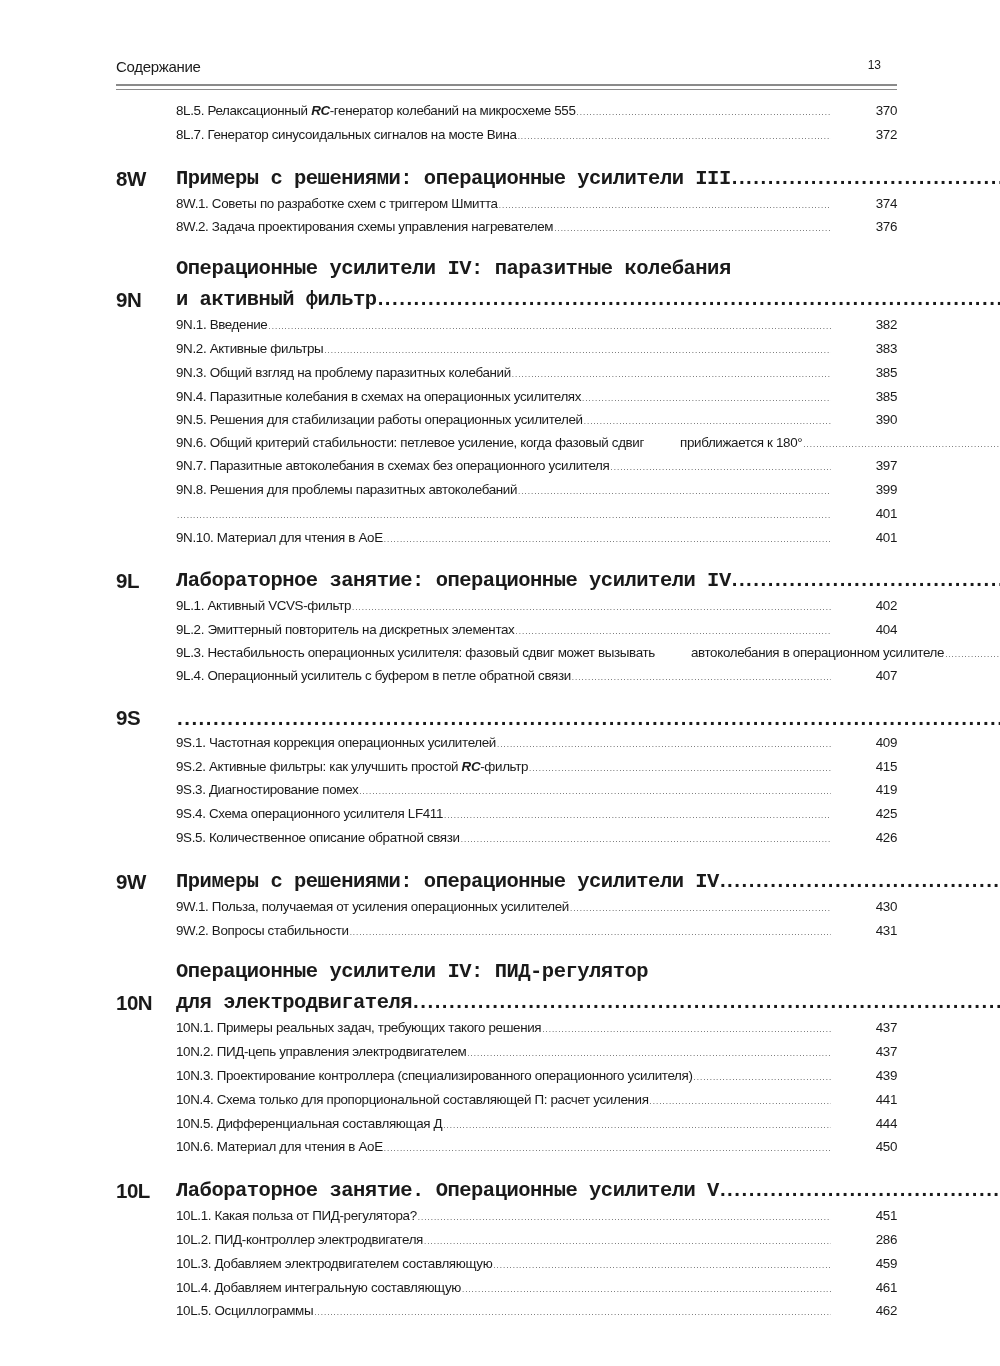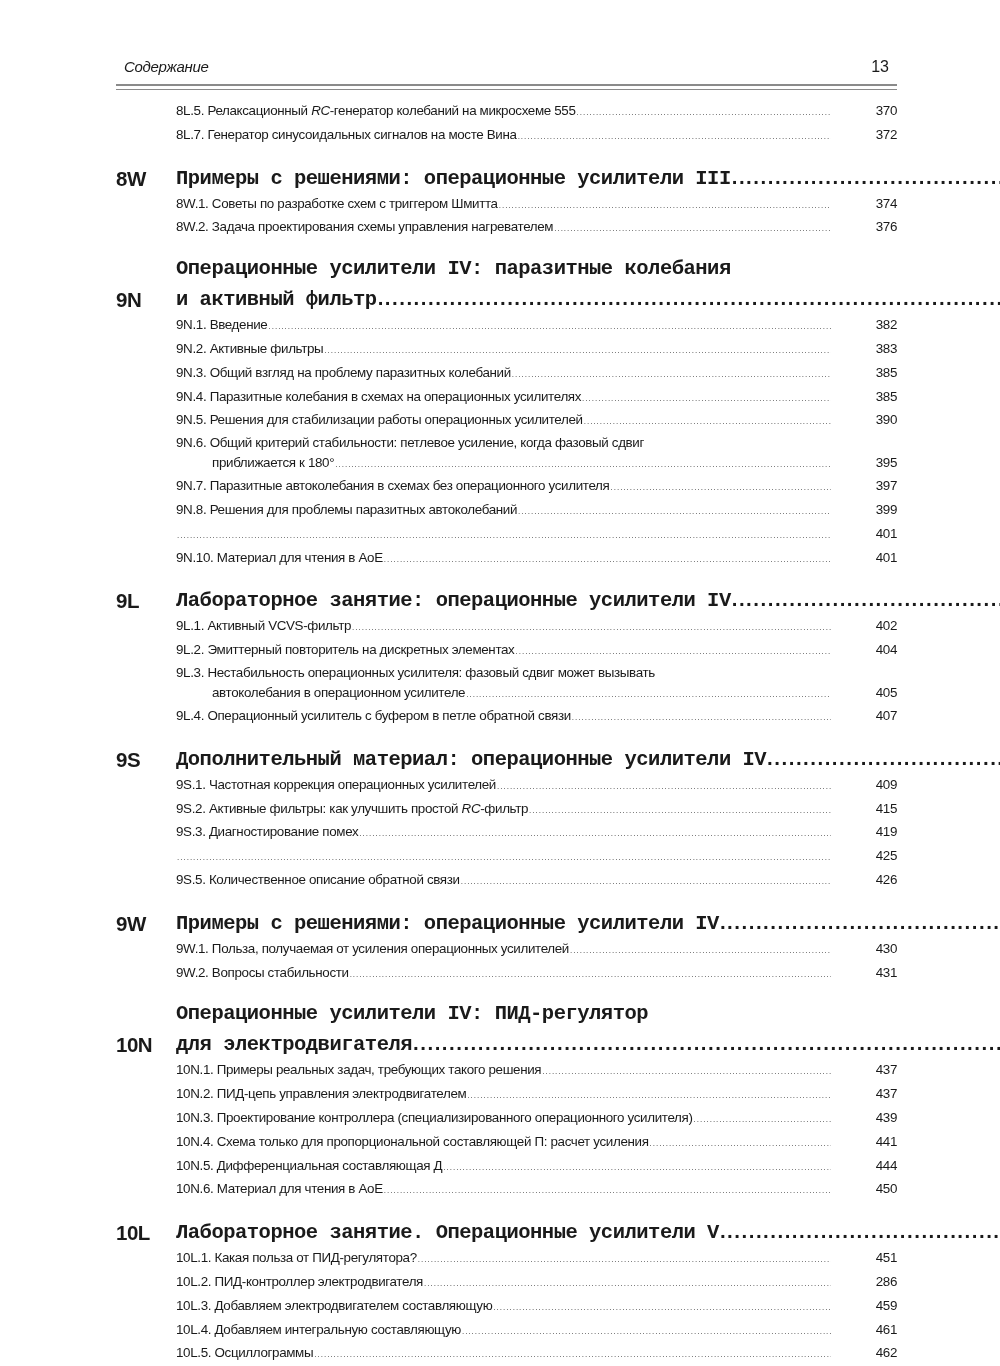--- a/index.html
+++ b/index.html
@@ -1,44 +1,44 @@
 <!DOCTYPE html>
 <html><head>
 <meta charset="utf-8">
 <style>
   html, body { margin:0; padding:0; background:#ffffff; }
   body { width:1000px; height:1366px; position:relative; overflow:hidden;
          font-family:"Liberation Sans", sans-serif; color:#1a1a1a; }
   .page { position:absolute; left:116px; top:0; width:781px; }
   .running-head { position:absolute; top:58px; left:0; width:781px; height:24px; }
-  .running-title { position:absolute; left:8px; top:0; font-style:italic; font-size:15px;
+  .running-title { position:absolute; left:0; top:0; font-size:15px;
                    font-family:"Liberation Sans Narrow","Liberation Sans", sans-serif; letter-spacing:-0.3px; }
-  .page-number { position:absolute; right:8px; top:0; font-size:16px; }
+  .page-number { position:absolute; right:16px; top:0; font-size:12px; }
   .rule { position:absolute; top:84px; left:0; width:781px; height:3px; border-top:2px solid #8a8a8a; border-bottom:1px solid #8a8a8a; }
   .toc { position:absolute; top:100px; left:0; width:781px; }
   .chapter { margin-top:14px; }
   .chapter:first-child { margin-top:0; }
   .ch-head { display:flex; align-items:flex-end; font-weight:bold; font-size:20.5px; line-height:29px; letter-spacing:-0.5px; transform-origin:left; }
   .ch-num { width:60px; flex:0 0 60px; }
   .ch-title-wrap { flex:1; display:flex; flex-direction:column; }
   .ch-line { display:flex; align-items:baseline; }
   .ch-line .txt { white-space:nowrap;font-family:Liberation Mono, monospace; }
   .leader { flex:1; overflow:hidden; white-space:nowrap; margin:0 1px; }
   .leader::after { content:"..................................................................................................................................................................................................................................................................................................."; letter-spacing:1px; }
   .ch-head .leader::after { letter-spacing:1.5px; }
   .pg { white-space:nowrap;margin-left:44px; }
   .sections { margin-left:60px; }
   .sec { display:flex; align-items:baseline; font-size:13.4px; line-height:21.8px; letter-spacing:-0.35px; }
   .sec .txt { white-space:nowrap; }
   .sec .leader::after { font-size:8px; letter-spacing:1px; }
-  .sec-multi { display:flex; flex-direction:column; font-size:13.4px; line-height:20px; letter-spacing:-0.35px; }
+  .sec-multi { display:flex; flex-direction:row; font-size:13.4px; line-height:20px; letter-spacing:-0.35px; }
   .sec-multi .first { white-space:nowrap; }
   .sec-multi .cont { display:flex; align-items:flex-start; padding-left:36px; }
   .sec-multi .cont .leader::after { font-size:8px; letter-spacing:1px; }
-  .it { font-style:italic; font-weight:normal; }
+  .it { font-style:italic; font-weight:bold; }
 </style>
 </head>
 <body>
 
 <div class="page">
   <div class="running-head">
     <span class="running-title">Содержание</span>
     <span class="page-number">13</span>
   </div>
   <div class="rule"></div>
@@ -182,21 +182,20 @@
             <span class="leader"></span>
             <span class="pg">407</span>
           </div>
         </div>
       </div>
       <div class="chapter">
         <div class="ch-head">
           <span class="ch-num">9S</span>
           <div class="ch-title-wrap">
             <div class="ch-line">
-              <span class="txt">Дополнительный материал: операционные усилители IV </span>
               <span class="leader"></span>
             </div>
           </div>
         </div>
         <div class="sections">
           <div class="sec">
             <span class="txt">9S.1. Частотная коррекция операционных усилителей</span>
             <span class="leader"></span>
             <span class="pg">409</span>
           </div>
@@ -204,20 +203,21 @@
             <span class="txt">9S.2. Активные фильтры: как улучшить простой <span class="it">RC</span>-фильтр</span>
             <span class="leader"></span>
             <span class="pg">415</span>
           </div>
           <div class="sec">
             <span class="txt">9S.3. Диагностирование помех</span>
             <span class="leader"></span>
             <span class="pg">419</span>
           </div>
           <div class="sec">
+            <span class="txt">9S.4. Схема операционного усилителя LF411</span>
             <span class="leader"></span>
             <span class="pg">425</span>
           </div>
           <div class="sec">
             <span class="txt">9S.5. Количественное описание обратной связи</span>
             <span class="leader"></span>
             <span class="pg">426</span>
           </div>
         </div>
       </div>

